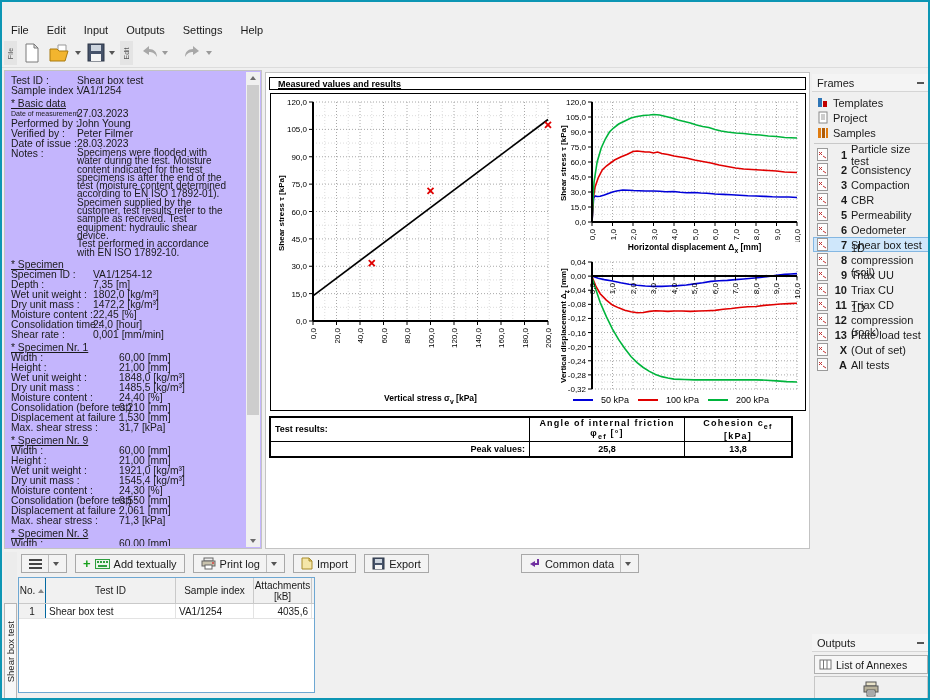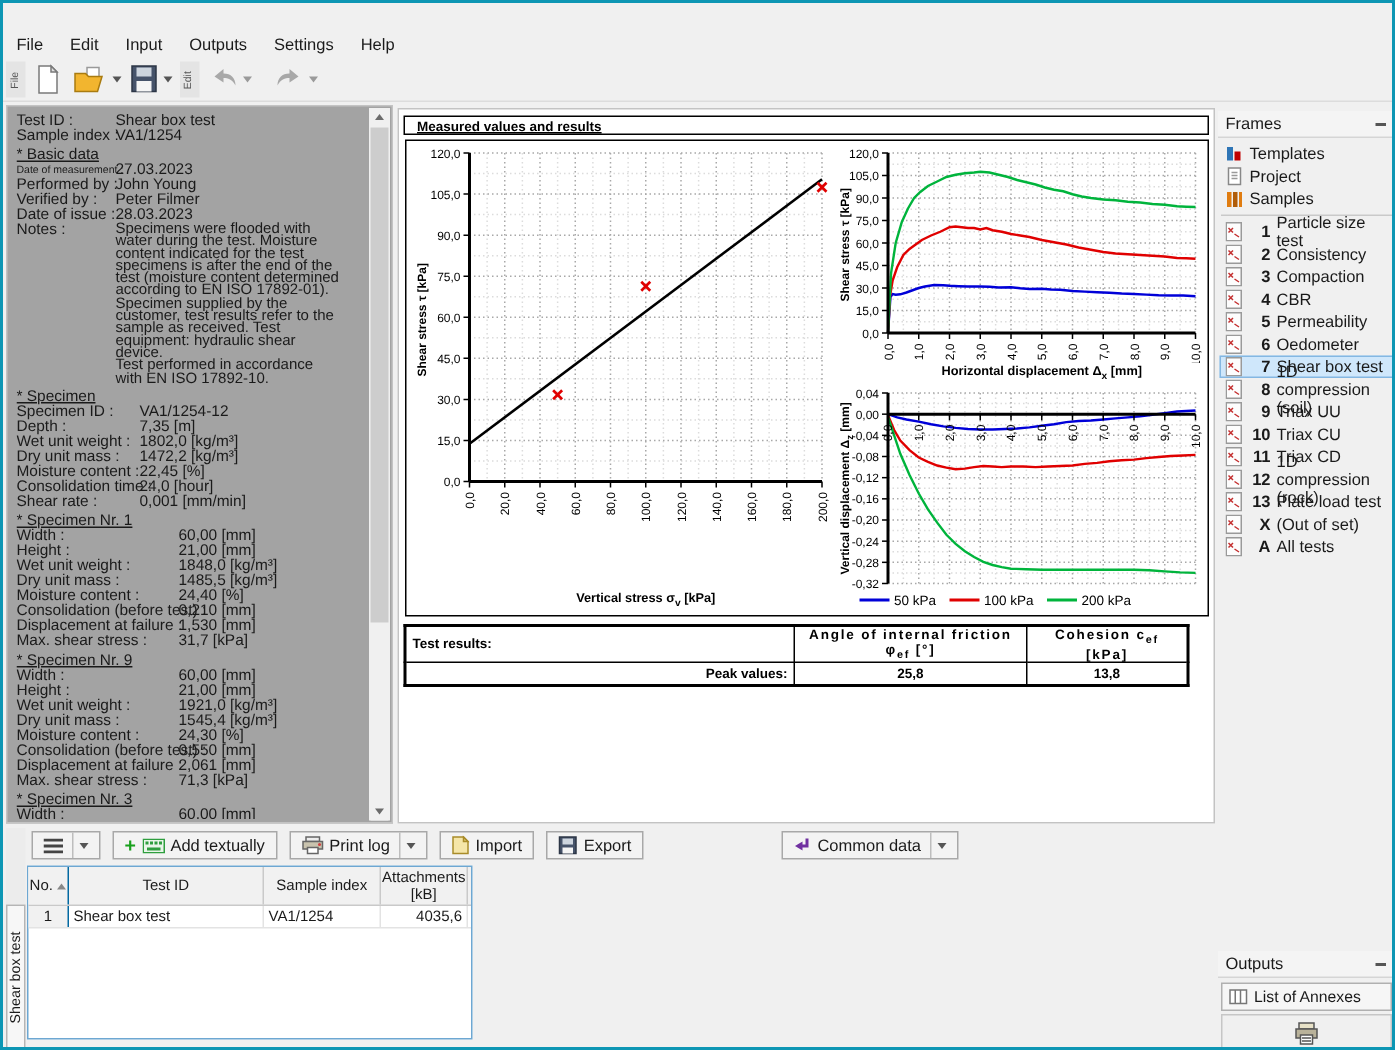--- a/index.html
+++ b/index.html
@@ -25,21 +25,21 @@
   .menu-item{padding:2px 9px;}
   
   .toolbar{position:absolute;left:0;top:38px;width:100%;height:27px;background:#f0f0f0;border-bottom:1px solid #dcdcdc;}
   .vstrip{position:absolute;top:1px;width:13px;height:24px;background:#e4e4e4;color:#555;font-size:7px;
     display:flex;align-items:center;justify-content:center;}
   .vstrip span{transform:rotate(-90deg);white-space:nowrap;}
   .tbtn{position:absolute;top:2px;height:22px;display:flex;align-items:center;}
   .caret{width:0;height:0;border-left:3px solid transparent;border-right:3px solid transparent;border-top:4px solid #555;display:inline-block;}
   .caret.dim{border-top-color:#9a9a9a;}
   
-  .details{position:absolute;left:2px;top:68px;width:258px;height:479px;background:#a3a3a3;border:1px solid #c3c3c3;box-sizing:border-box;}
+  .details{position:absolute;left:2px;top:68px;width:258px;height:479px;background:#c4b5fd;border:1px solid #c3c3c3;box-sizing:border-box;}
   .d-inner{position:absolute;left:6px;top:5px;right:17px;overflow:hidden;bottom:2px;}
   .d-row{display:flex;font-size:10.3px;line-height:10px;color:#1a1a1a;white-space:nowrap;}
   .d-label{flex:0 0 auto;}
   .w1{width:66px;}.w2{width:82px;}.w3{width:108px;}
   .lbl-small{font-size:7px;}
   .d-h{font-size:10.3px;font-weight:400;text-decoration:underline;margin-top:3px;line-height:10px;color:#1a1a1a;}
   .d-note{display:flex;font-size:10.3px;line-height:10px;color:#1a1a1a;}
   .noteval{font-size:10px;line-height:8.3px;white-space:pre-line;width:152px;}
   
   .vsb{position:absolute;right:1px;top:1px;width:14px;bottom:1px;background:#f0f0f0;}
@@ -48,21 +48,21 @@
   .tri-down{width:0;height:0;border-left:3px solid transparent;border-right:3px solid transparent;border-top:4px solid #6b6b6b;}
   .sb-thumb{position:absolute;left:1px;top:13px;width:12px;height:330px;background:#cdcdcd;}
   
   .center{position:absolute;left:263px;top:70px;width:545px;height:477px;background:#fff;border:1px solid #c3c3c3;box-sizing:border-box;}
   .mv-header{position:absolute;left:3px;top:4px;width:537px;height:13px;border:1px solid #000;
     font-size:9px;font-weight:700;color:#000;padding-left:8px;line-height:13px;box-sizing:border-box;text-decoration:underline;}
   .chart-frame{position:absolute;left:4px;top:20px;width:536px;height:318px;border:1px solid #000;box-sizing:border-box;}
   .xtitle{position:absolute;text-align:center;font-size:8.5px;font-weight:700;color:#000;}
   .ytitle{position:absolute;transform:rotate(-90deg);transform-origin:0 0;font-size:8px;font-weight:700;color:#000;white-space:nowrap;}
   .legend{position:absolute;left:302px;top:301px;display:flex;gap:9px;font-size:9px;color:#000;align-items:center;}
-  .legend .li{display:flex;align-items:center;gap:3px;}
+  .legend .li{display:flex;align-items:center;gap:8px;}
   .legend .sw{width:20px;height:2px;}
   
   .rtable{position:absolute;left:3px;top:343px;width:524px;border-collapse:collapse;}
   .rtable td{border:1px solid #000;font-size:9px;color:#000;height:14px;padding:0 4px;}
   .rtable{border:2px solid #000;}
   .rt-title{font-weight:700;width:250px;}
   .rt-colh{font-weight:700;font-size:7px;letter-spacing:1.2px;text-align:center;}
   .rt-lab{font-weight:700;text-align:right;}
   .rt-val{font-weight:700;text-align:center;font-size:9.5px;}
   

